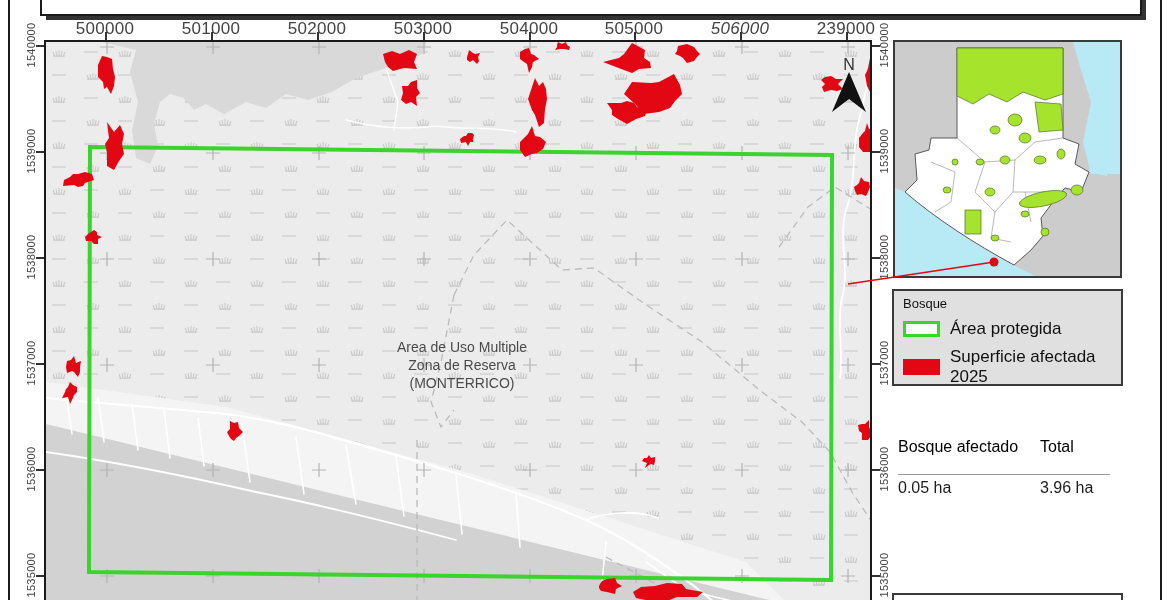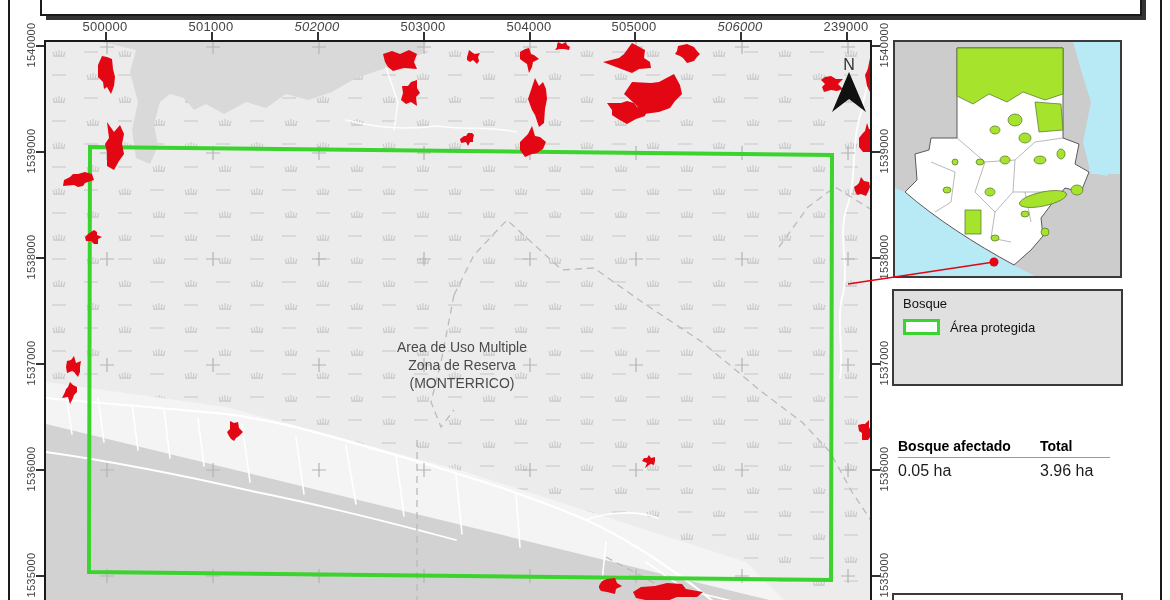--- a/index.html
+++ b/index.html
@@ -22,42 +22,42 @@
   .ocean{fill:var(--c-ocean);}
   .road{stroke:#ffffff;fill:none;stroke-linecap:round;stroke-linejoin:round;}
   .dashed{stroke:#bbbbbb;stroke-width:1.3;fill:none;stroke-dasharray:7 5;}
   .crosses{stroke:#b3b3b3;stroke-width:1.2;fill:none;}
   .protected{stroke:var(--c-protected);stroke-width:4;fill:none;stroke-linejoin:miter;}
   .blob{fill:var(--c-affected);}
   .north-arrow{fill:#111;}
   .north-n{font-size:16px;fill:#333;text-anchor:middle;}
   .area-label{font-size:14px;fill:#4a4a4a;text-anchor:middle;}
   
-  .xlab{position:absolute;transform:translate(-50%,0);font-size:13px;color:#444;letter-spacing:.3px;}
+  .xlab{position:absolute;transform:translate(-50%,0);font-size:17px;color:#444;letter-spacing:.3px;}
   .ylab{position:absolute;transform:translate(-50%,-50%) rotate(-90deg);font-size:11px;color:#444;
         letter-spacing:.3px;white-space:nowrap;}
   .tick{position:absolute;background:#333;}
   
   #inset-box{left:893px;top:40px;width:229px;height:238px;border:2px solid #3a3a3a;
              background:var(--c-neighbor);box-sizing:border-box;overflow:hidden;}
   .inset-water{fill:var(--c-water);}
   .inset-country{fill:#ffffff;stroke:#5a5a5a;stroke-width:1;}
   .inset-green{fill:var(--c-inset-green);stroke:#55702a;stroke-width:.7;}
   .inset-border{stroke:#8a8a8a;stroke-width:.6;fill:none;}
   #legend-box{left:892px;top:289px;width:231px;height:97px;background:#e0e0e0;
               border:2px solid #3a3a3a;box-sizing:border-box;padding:5px 0 0 9px;}
   #legend-title{font-size:13px;color:#111;}
   .legend-row{display:flex;align-items:center;margin-top:8px;}
   .swatch{width:37px;height:16px;margin-right:10px;flex:none;box-sizing:border-box;}
   #swatch-protected{background:#fbfbfb;border:3px solid var(--c-protected);}
   #swatch-affected{background:var(--c-affected);}
-  .legend-label{font-size:13px;color:#111;}
+  .legend-label{font-size:17px;color:#111;}
   #stats{left:898px;top:438px;width:226px;}
-  .stats-head{display:grid;grid-template-columns:142px 84px;font-weight:bold;font-size:14px;
-              color:#000;border-bottom:1.5px solid #9a9a9a;padding-bottom:3px;width:204px;
+  .stats-head{display:grid;grid-template-columns:142px 84px;font-weight:normal;font-size:16px;
+              color:#000;border-bottom:1.5px solid #9a9a9a;padding-bottom:18px;width:204px;
               border-bottom-width:1px;}
   .stats-head{width:212px;}
   .stats-vals{display:grid;grid-template-columns:142px 84px;font-size:16px;color:#1c1c1c;
               padding-top:4px;}
   #bottom-box{left:892px;top:593px;width:231px;height:22px;background:#fdfdfd;
               border:2px solid #3a3a3a;box-sizing:border-box;}
   #leader-svg{left:0;top:0;width:1170px;height:600px;pointer-events:none;}
 </style>
 </head>
 <body>
@@ -157,21 +157,21 @@
     <text class="area-label" x="416" y="346" id="area-l3">(MONTERRICO)</text>
   </g>
 </svg>
 </div>
 
 <div id="axes">
     <div class="xlab" style="left: 105px; top: 19px;">500000</div>
     <div class="tick" style="left: 105px; top: 32px; width: 1.5px; height: 8px;"></div>
     <div class="xlab" style="left: 211px; top: 19px;">501000</div>
     <div class="tick" style="left: 211px; top: 32px; width: 1.5px; height: 8px;"></div>
-    <div class="xlab" style="left: 317px; top: 19px; font-style: italic;">502000</div>
+    <div class="xlab" style="left: 317px; top: 19px;">502000</div>
     <div class="tick" style="left: 317px; top: 32px; width: 1.5px; height: 8px;"></div>
     <div class="xlab" style="left: 423px; top: 19px;">503000</div>
     <div class="tick" style="left: 423px; top: 32px; width: 1.5px; height: 8px;"></div>
     <div class="xlab" style="left: 529px; top: 19px;">504000</div>
     <div class="tick" style="left: 529px; top: 32px; width: 1.5px; height: 8px;"></div>
     <div class="xlab" style="left: 634px; top: 19px;">505000</div>
     <div class="tick" style="left: 634px; top: 32px; width: 1.5px; height: 8px;"></div>
     <div class="xlab" style="left: 740px; top: 19px; font-style: italic;">506000</div>
     <div class="tick" style="left: 740px; top: 32px; width: 1.5px; height: 8px;"></div>
     <div class="xlab" style="left: 846px; top: 19px;">239000</div>
@@ -241,20 +241,24 @@
   </g>
 </svg>
 </div>
 
 <div id="legend-box" class="abs">
   <div id="legend-title">Bosque</div>
   <div class="legend-row">
     <div class="swatch" id="swatch-protected"></div>
     <div class="legend-label">Área protegida</div>
   </div>
+  <div class="legend-row">
+    <div class="swatch" id="swatch-affected"></div>
+    <div class="legend-label">Superficie afectada 2025</div>
+  </div>
 </div>
 
 <div id="stats" class="abs">
   <div class="stats-head">
     <span>Bosque afectado</span>
     <span>Total</span>
   </div>
   <div class="stats-vals">
     <span>0.05 ha</span>
     <span>3.96 ha</span>

